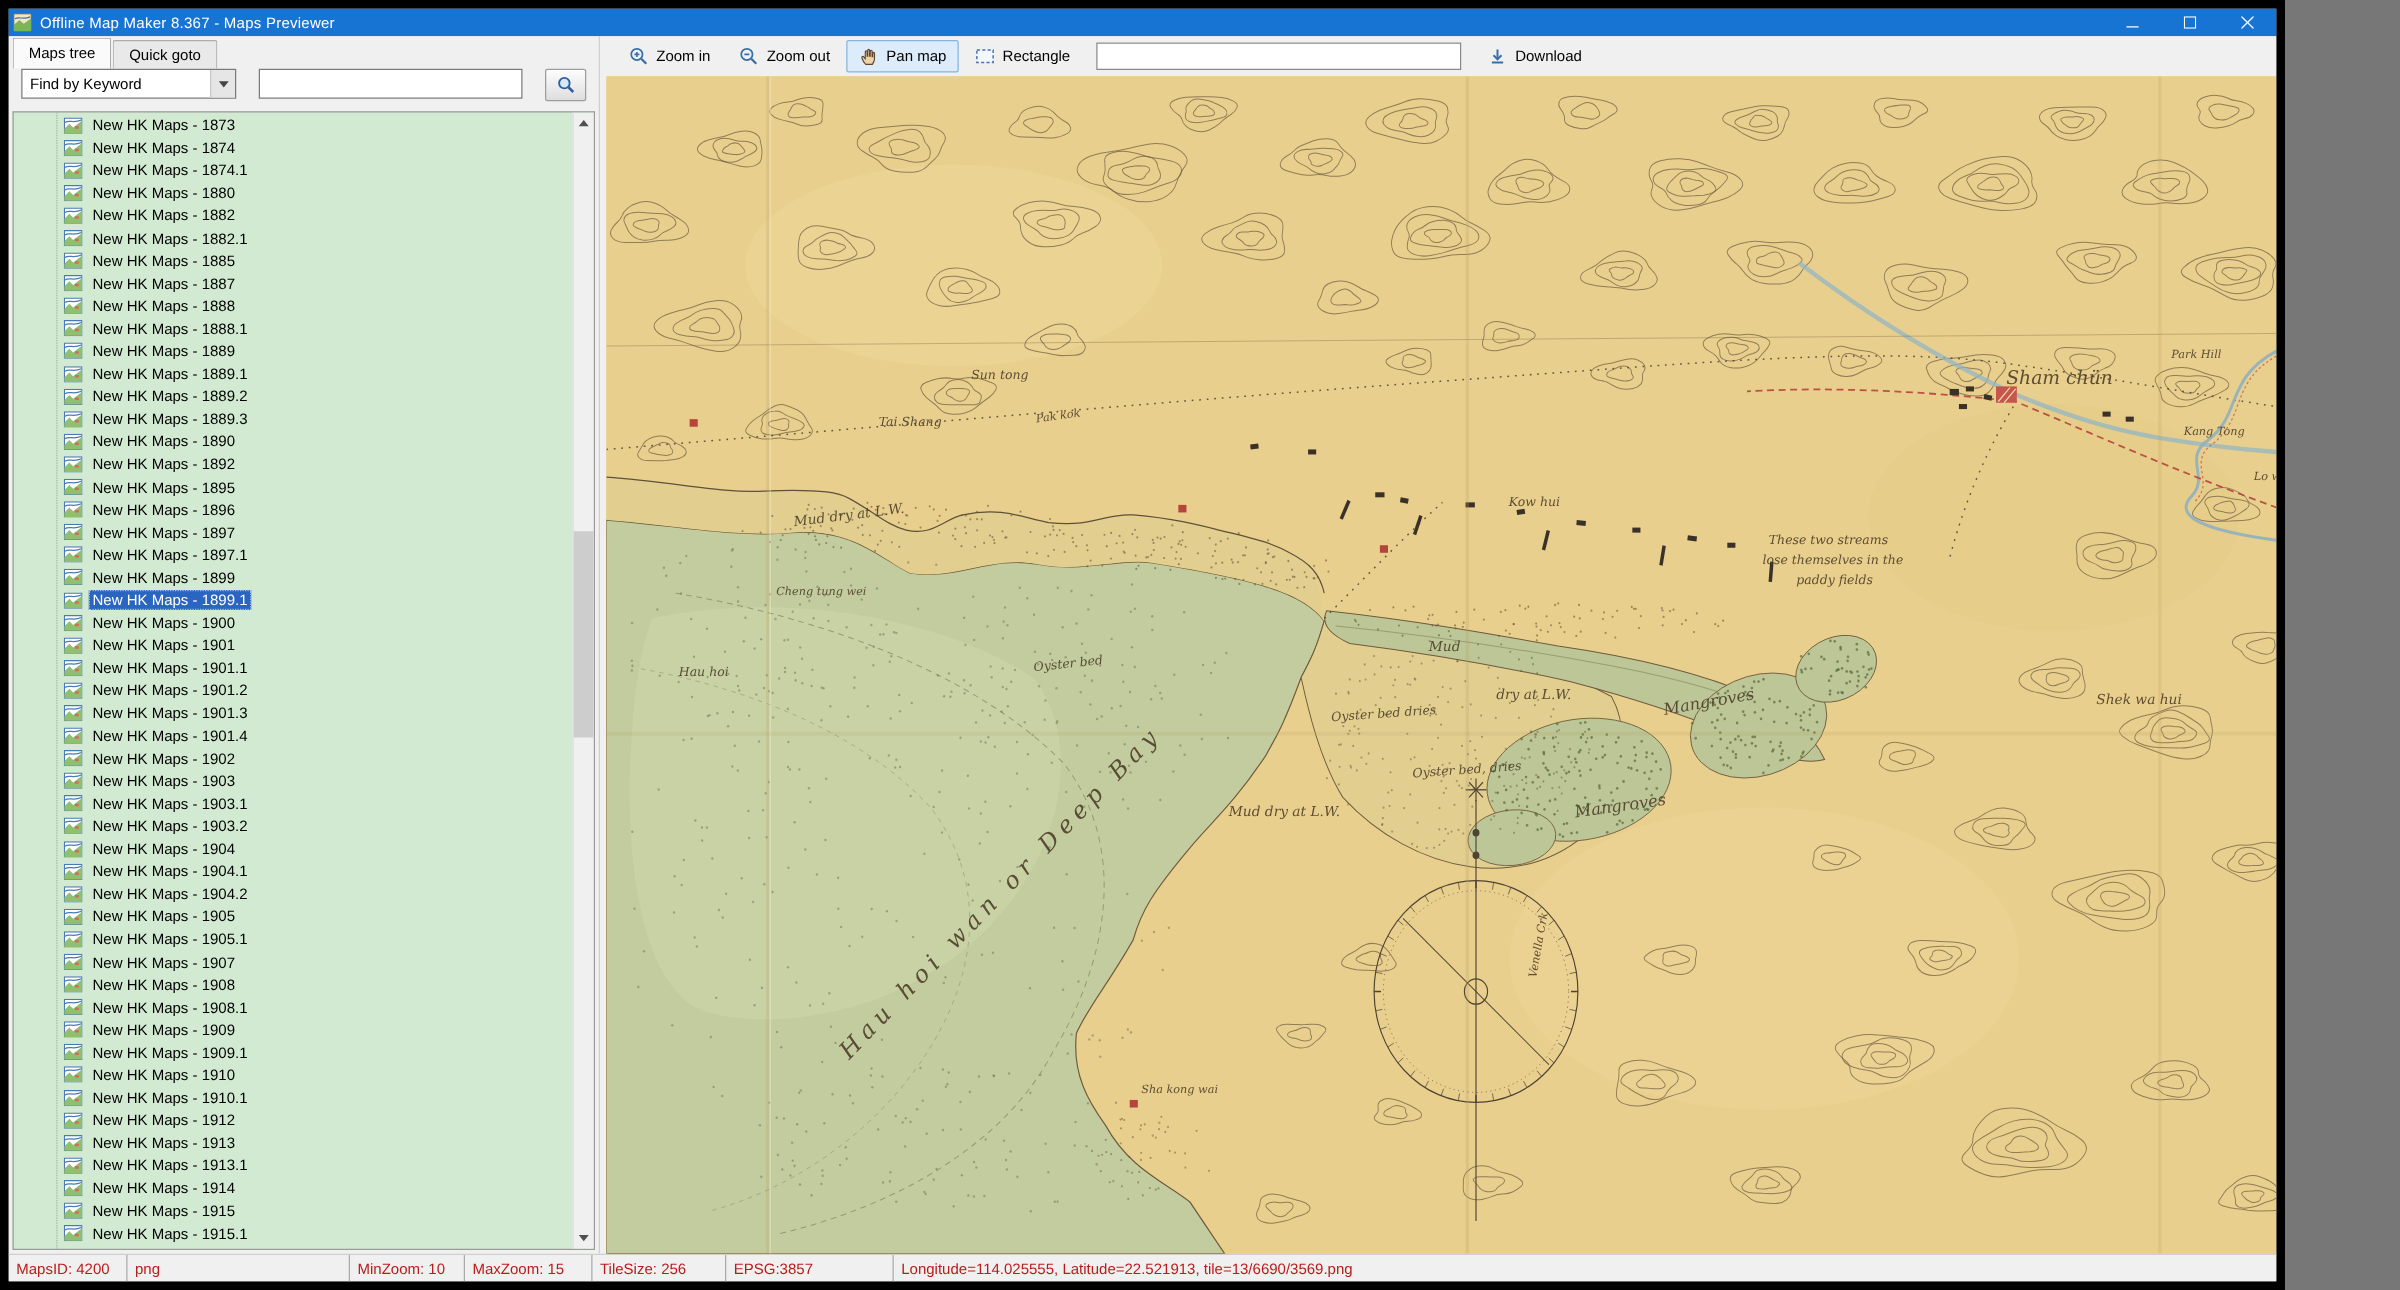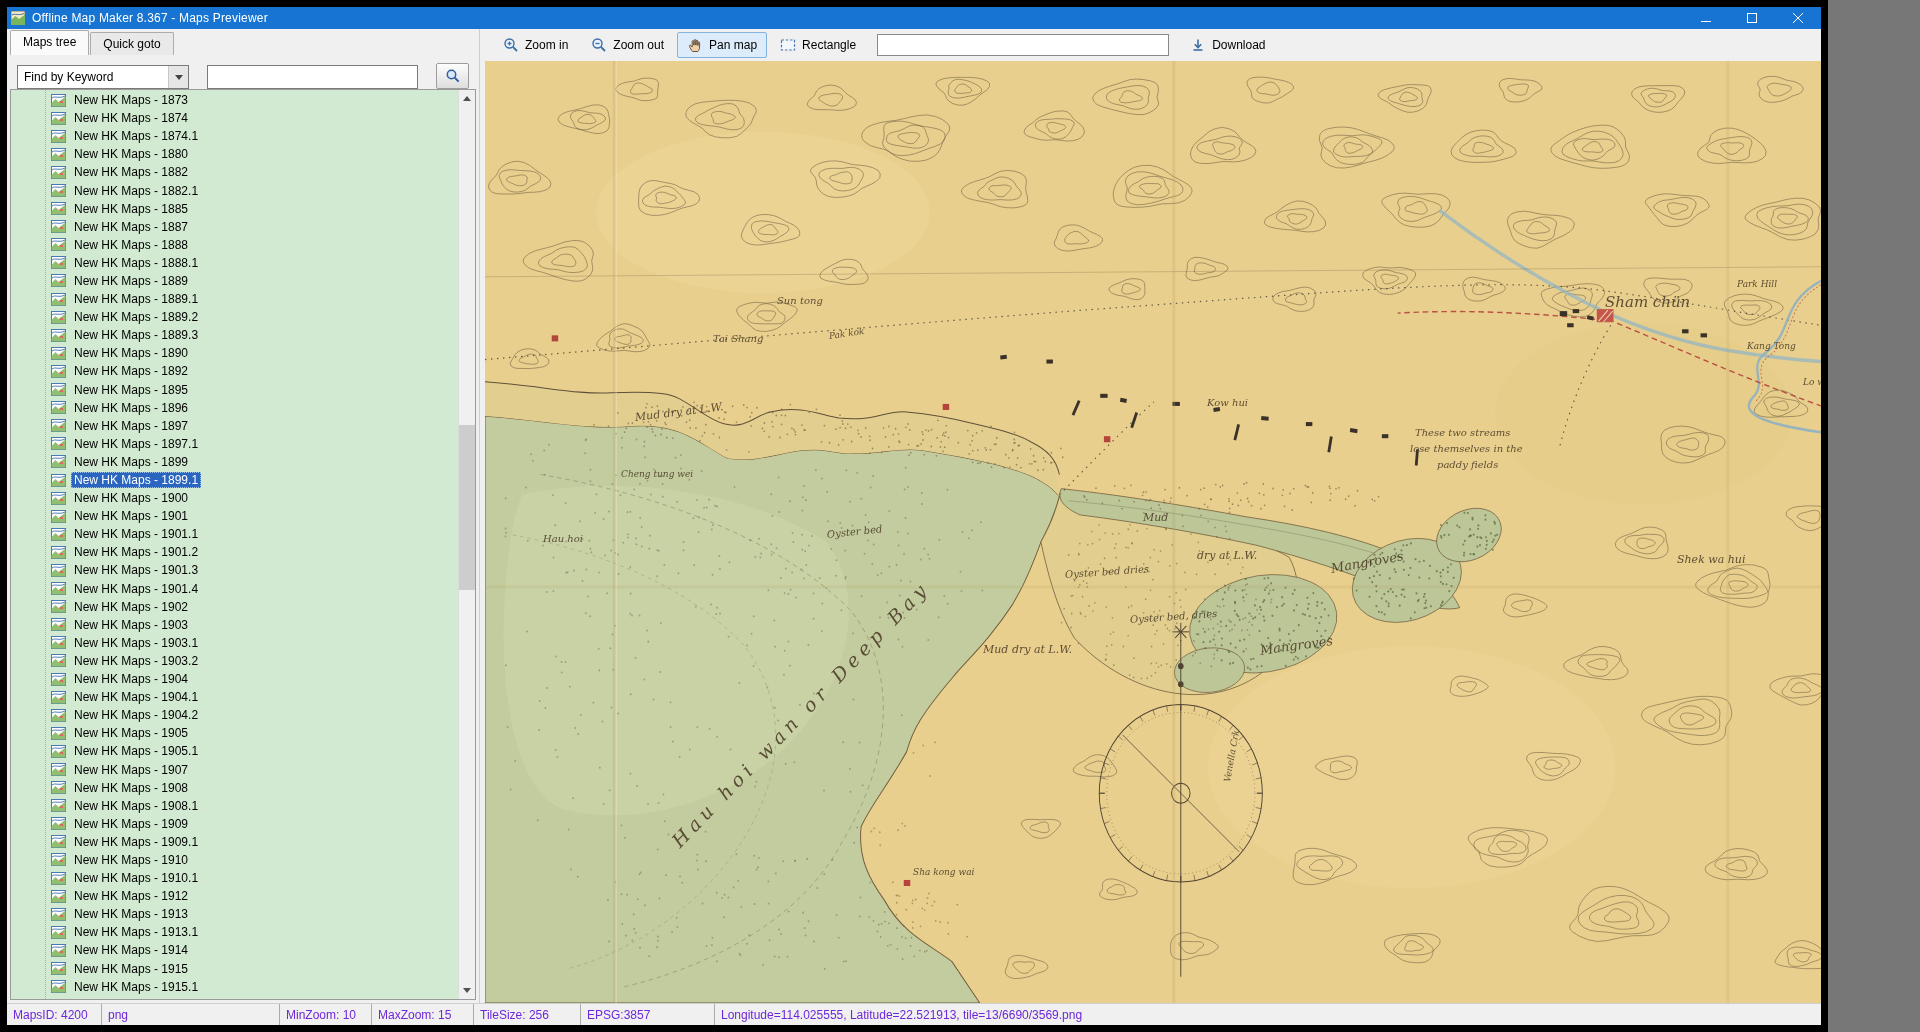--- a/index.html
+++ b/index.html
@@ -13,21 +13,21 @@
   .tb-btn{width:46px;height:100%;display:flex;align-items:center;justify-content:center;cursor:default}
   
   .menubar{height:22px;background:#f0f0f0;display:flex;align-items:center;font-size:12px;flex:0 0 auto}
   .menu-item{padding:3px 8px;color:#000}
   
   .content{flex:1;display:flex;min-height:0}
   .left-panel{width:472px;display:flex;flex-direction:column;background:#f0f0f0;flex:0 0 auto;min-height:0}
   .tabs{height:26px;display:flex;align-items:flex-end;padding:3px 3px 0 3px}
   .tab{font-size:12px;padding:4px 12px;border:1px solid #acacac;border-bottom:none;background:#e9e9e9;border-radius:2px 2px 0 0;margin-right:1px;color:#000}
   .tab.active{background:#fafafa;padding-bottom:6px}
-  .search-row{height:34px;display:flex;align-items:flex-end;padding:0 10px;gap:18px;flex:0 0 auto}
+  .search-row{height:34px;display:flex;align-items:flex-start;padding:0 10px;gap:18px;flex:0 0 auto}
   .combo{width:178px;height:24px;border:1px solid #7a7a7a;background:#fff;display:flex;align-items:center;font-size:12px}
   .combo-text{flex:1;padding-left:6px;white-space:nowrap;overflow:hidden}
   .combo-arrow{width:20px;height:100%;background:#e6e6e6;border-left:1px solid #c8c8c8;display:flex;align-items:center;justify-content:center}
   .arrow-down{width:0;height:0;border-left:4px solid transparent;border-right:4px solid transparent;border-top:5px solid #444}
   .search-input{width:218px;height:24px;border:1px solid #7a7a7a;font-size:12px;padding:0 5px;font-family:inherit;background:#fff}
   .search-btn{width:34px;height:26px;border:1px solid #9d9d9d;background:linear-gradient(#fdfdfd,#dedede);display:flex;align-items:center;justify-content:center;border-radius:2px}
   .tree-wrap{flex:1;margin:0 3px 3px 3px;border:1px solid #9a9a9a;position:relative;background:#d2ead2;overflow:hidden}
   .tree-wrap::before{content:"";position:absolute;left:34px;top:0;bottom:0;border-left:1px dotted #9ab89a}
   .tree-rows{position:absolute;left:0;top:1px;right:17px;bottom:0;padding-left:40px;overflow:hidden}
   .tree-row{height:18.1px;display:flex;align-items:center;font-size:12px;white-space:nowrap;color:#000}
@@ -45,21 +45,21 @@
   .toolbar{height:32px;display:flex;align-items:center;padding:0 8px;gap:3px;background:#f0f0f0;flex:0 0 auto}
   .tbtn{display:flex;align-items:center;gap:6px;font-size:12px;padding:4px 9px;border:1px solid transparent;border-radius:2px;color:#000}
   .tbtn.checked{background:#dcecfb;border-color:#86b4e0}
   .tbtn svg{display:block}
   .tb-input{width:292px;height:22px;border:1px solid #8a8a8a;margin:0 8px;font-size:12px;padding:0 4px;background:#fff;font-family:inherit}
   .map-area{flex:1;position:relative;overflow:hidden;background:#e9cf8d}
   .map-area > svg{position:absolute;inset:0;width:100%;height:100%}
   #map-labels{position:absolute;inset:0;pointer-events:none}
   .mlabel{position:absolute;font-family:"DejaVu Serif",serif;font-style:italic;color:#4a3b26;transform-origin:0 50%;white-space:nowrap;opacity:.88}
   
-  .statusbar{height:22px;background:#f0f0f0;border-top:1px solid #cfcfcf;display:flex;font-size:12px;align-items:stretch;flex:0 0 auto;color:#6d28d9}
+  .statusbar{height:22px;background:#f0f0f0;border-top:1px solid #cfcfcf;display:flex;font-size:12px;align-items:stretch;flex:0 0 auto;color:#b91c1c}
   .seg{display:flex;align-items:center;padding:0 6px;border-right:1px solid #ababab;white-space:nowrap;overflow:hidden}
   .seg:last-child{flex:1;border-right:none}
 </style>
 </head>
 <body>
 
 <div class="window">
 
   <div class="titlebar">
     <span class="app-icon">
@@ -2259,21 +2259,21 @@
             <span class="mlabel" style="left: 342px; top: 468px; font-size: 10px; transform: rotate(-6deg);">Oyster bed</span>
             <span class="mlabel" style="left: 580px; top: 508px; font-size: 10px; transform: rotate(-4deg);">Oyster bed  dries</span>
             <span class="mlabel" style="left: 645px; top: 553px; font-size: 10px; transform: rotate(-4deg);">Oyster bed, dries</span>
             <span class="mlabel" style="left: 150px; top: 350px; font-size: 11px; transform: rotate(-7deg);">Mud dry at L.W.</span>
             <span class="mlabel" style="left: 1120px; top: 232px; font-size: 15px;">Sham chün</span>
             <span class="mlabel" style="left: 930px; top: 366px; font-size: 10px;">These two streams</span>
             <span class="mlabel" style="left: 925px; top: 382px; font-size: 10px;">lose themselves in the</span>
             <span class="mlabel" style="left: 952px; top: 398px; font-size: 10px;">paddy fields</span>
             <span class="mlabel" style="left: 722px; top: 336px; font-size: 10px;">Kow hui</span>
             <span class="mlabel" style="left: 1192px; top: 492px; font-size: 11px;">Shek wa hui</span>
-            <span class="mlabel" style="left: 228px; top: 272px; font-size: 10px; text-align: right;">Tai Shang</span>
+            <span class="mlabel" style="left: 218px; top: 272px; font-size: 10px; text-align: right;">Tai Shang</span>
             <span class="mlabel" style="left: 292px; top: 234px; font-size: 10px;">Sun tong</span>
             <span class="mlabel" style="left: 344px; top: 270px; font-size: 9px; transform: rotate(-8deg);">Pak kok</span>
             <span class="mlabel" style="left: 58px; top: 472px; font-size: 10px;">Hau hoi</span>
             <span class="mlabel" style="left: 136px; top: 408px; font-size: 9px;">Cheng tung wei</span>
             <span class="mlabel" style="left: 1252px; top: 218px; font-size: 9px;">Park Hill</span>
             <span class="mlabel" style="left: 1262px; top: 280px; font-size: 9px;">Kang Tong</span>
             <span class="mlabel" style="left: 1318px; top: 316px; font-size: 9px;">Lo wu</span>
             <span class="mlabel" style="left: 1402px; top: 338px; font-size: 10px; text-decoration: underline;">Uk chün</span>
             <span class="mlabel" style="left: 428px; top: 806px; font-size: 9px;">Sha kong wai</span>
             <span class="mlabel" style="left: 742px; top: 716px; font-size: 9px; transform: rotate(-80deg);">Venella Crk</span>

